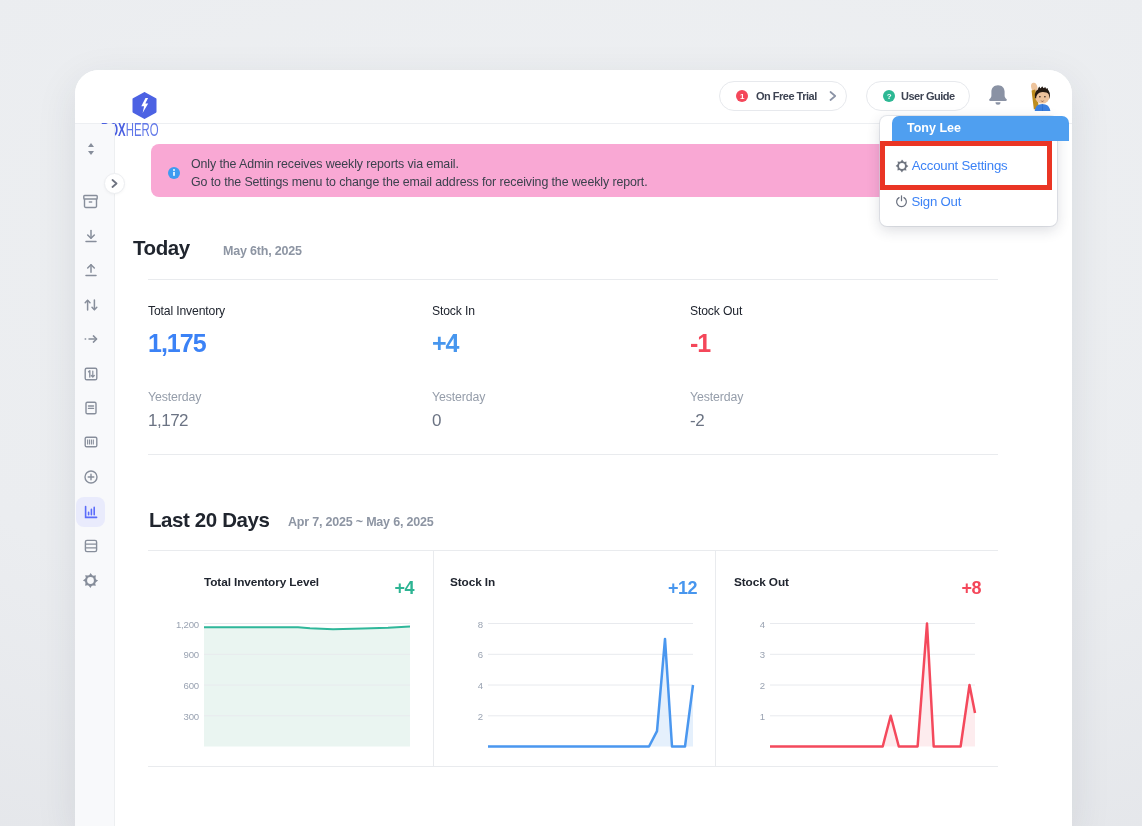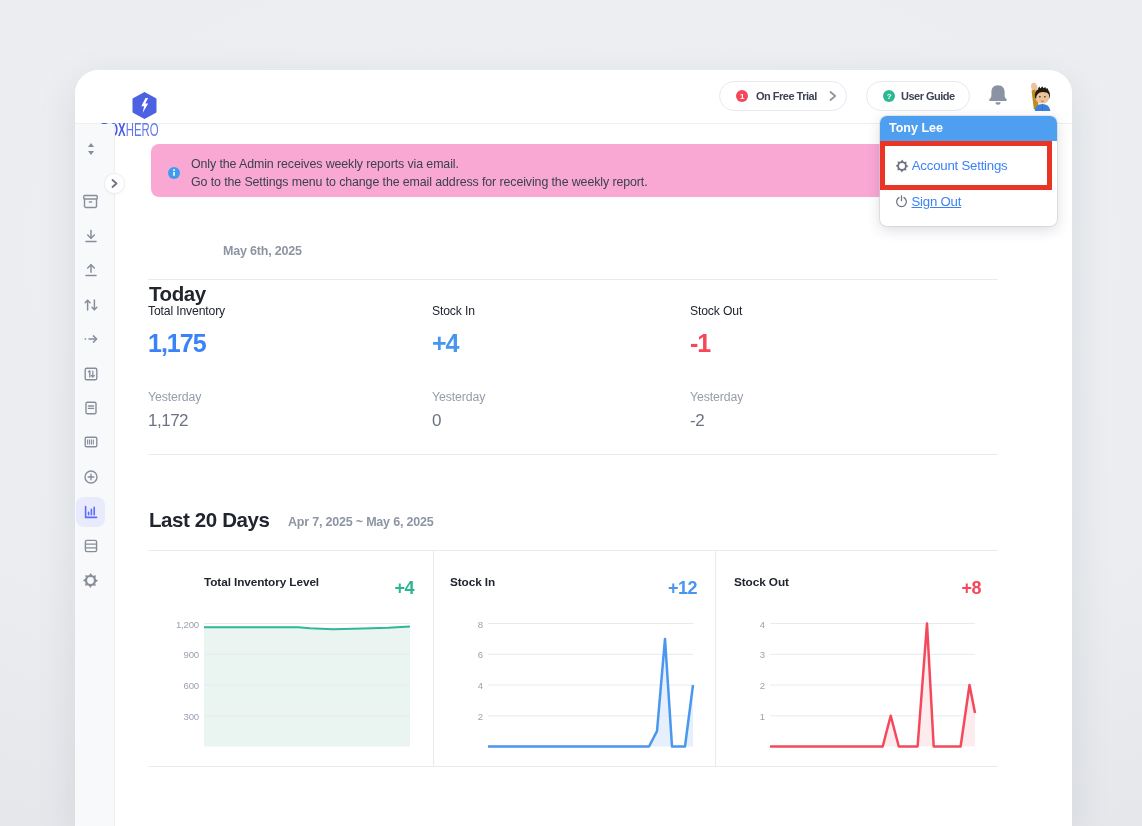--- a/index.html
+++ b/index.html
@@ -44,21 +44,21 @@
   .y-label { position:absolute; top:265.5px; font-size:12.3px; color:#959daa; letter-spacing:-0.1px; }
   .y-value { position:absolute; top:287px; font-size:17px; color:#6b7383; letter-spacing:-0.5px; }
   .c1 { left:33px; } .c2 { left:317px; } .c3 { left:575px; }
   .blue1 { color:#3b82f6; } .blue2 { color:#4796ee; } .red1 { color:#f4475a; } .green1 { color:#2db493; }
   .charts { position:absolute; left:33px; top:426px; width:850px; height:217px; border-top:1px solid #e9ebee; border-bottom:1px solid #e9ebee; }
   .vline { position:absolute; top:0; width:1px; height:216px; background:#e9ebee; }
   .ct-title { position:absolute; top:24px; font-size:11.8px; font-weight:bold; color:#20252f; letter-spacing:-0.1px; }
   .ct-chg { position:absolute; top:27px; font-size:18px; font-weight:bold; text-align:right; letter-spacing:-0.5px; }
   
   .dropdown { position:absolute; left:805px; top:46px; width:177px; height:110px; background:#fff; border-radius:7px; box-shadow:0 4px 14px rgba(30,40,60,0.16), 0 0 0 1px rgba(220,224,230,0.6); z-index:30; }
-  .dd-head { position:absolute; left:0; top:0; width:177px; height:25px; background:#4f9ff0; border-radius:7px 7px 0 0; color:#fff; font-size:12.5px; font-weight:bold; line-height:25px; padding-left:9px; }
+  .dd-head { position:absolute; left:12px; top:0; width:177px; height:25px; background:#4f9ff0; border-radius:7px 7px 0 0; color:#fff; font-size:12.5px; font-weight:bold; line-height:25px; padding-left:15px; }
   .dd-red { position:absolute; left:0; top:25px; width:172px; height:49px; border:5px solid #ea3524; background:#fff; }
   .dd-item { font-size:13.2px; color:#3b82f6; letter-spacing:-0.2px; }
 </style>
 </head>
 <body>
 <div class="card">
 
   <div class="topbar">
     <div class="logo">
       <svg width="25" height="27" viewBox="0 0 25 27">
@@ -188,21 +188,21 @@
 
   <div class="content">
     <div class="banner">
       <div class="banner-icon"><svg width="12" height="12" viewBox="0 0 12 12">
             <circle cx="6" cy="6" r="6" fill="#3f9bf0"></circle>
             <rect x="5.2" y="4.8" width="1.6" height="4.2" rx="0.8" fill="#fff"></rect>
             <circle cx="6" cy="3" r="0.95" fill="#fff"></circle>
           </svg></div>
       <div class="banner-text">Only the Admin receives weekly reports via email.<br>Go to the Settings menu to change the email address for receiving the weekly report.</div>
     </div>
-    <div class="h1" style="left:34px; top:112px;margin-top:46px;">Today</div>
+    <div class="h1" style="left:18px; top:112px;">Today</div>
     <div class="hdate" style="left:108px; top:120px;">May 6th, 2025</div>
     <div class="hr" style="top:155px;"></div>
     <div class="stat-label c1">Total Inventory</div>
     <div class="stat-label c2">Stock In</div>
     <div class="stat-label c3">Stock Out</div>
     <div class="stat-value c1 blue1">1,175</div>
     <div class="stat-value c2 blue2">+4</div>
     <div class="stat-value c3 red1">-1</div>
     <div class="y-label c1">Yesterday</div>
     <div class="y-label c2">Yesterday</div>
@@ -271,16 +271,16 @@
       <svg width="14" height="14" viewBox="0 0 16 16" style="vertical-align:-2.5px;">
           <path d="M5.58 3.06 L6.22 2.80 L6.88 2.61 L8.00 0.70 L9.78 2.80 L10.42 3.06 L11.02 3.40 L13.16 2.84 L12.94 5.58 L13.20 6.22 L13.39 6.88 L15.30 8.00 L13.20 9.78 L12.94 10.42 L12.60 11.02 L13.16 13.16 L10.42 12.94 L9.78 13.20 L9.12 13.39 L8.00 15.30 L6.22 13.20 L5.58 12.94 L4.98 12.60 L2.84 13.16 L3.06 10.42 L2.80 9.78 L2.61 9.12 L0.70 8.00 L2.80 6.22 L3.06 5.58 L3.40 4.98 L2.84 2.84 Z M8 4.6 A3.4 3.4 0 1 0 8 11.4 A3.4 3.4 0 1 0 8 4.6 Z" fill="#6f7580" fill-rule="evenodd"></path>
         </svg>
       <span style="margin-left:0px;">Account Settings</span>
     </div>
     <div style="position:absolute; left:15px; top:78px;" class="dd-item">
       <svg width="13" height="13" viewBox="0 0 16 16" style="vertical-align:-2px;">
           <path d="M5 3.2 a6 6 0 1 0 6 0" fill="none" stroke="#6b7280" stroke-width="1.5" stroke-linecap="round"></path>
           <line x1="8" y1="1" x2="8" y2="7" stroke="#6b7280" stroke-width="1.5" stroke-linecap="round"></line>
         </svg>
-      <span style="margin-left:0px;text-decoration:underline;">Sign Out</span>
+      <span style="margin-left:0px;">Sign Out</span>
     </div>
   </div>
 </div>
 
 </body></html>

